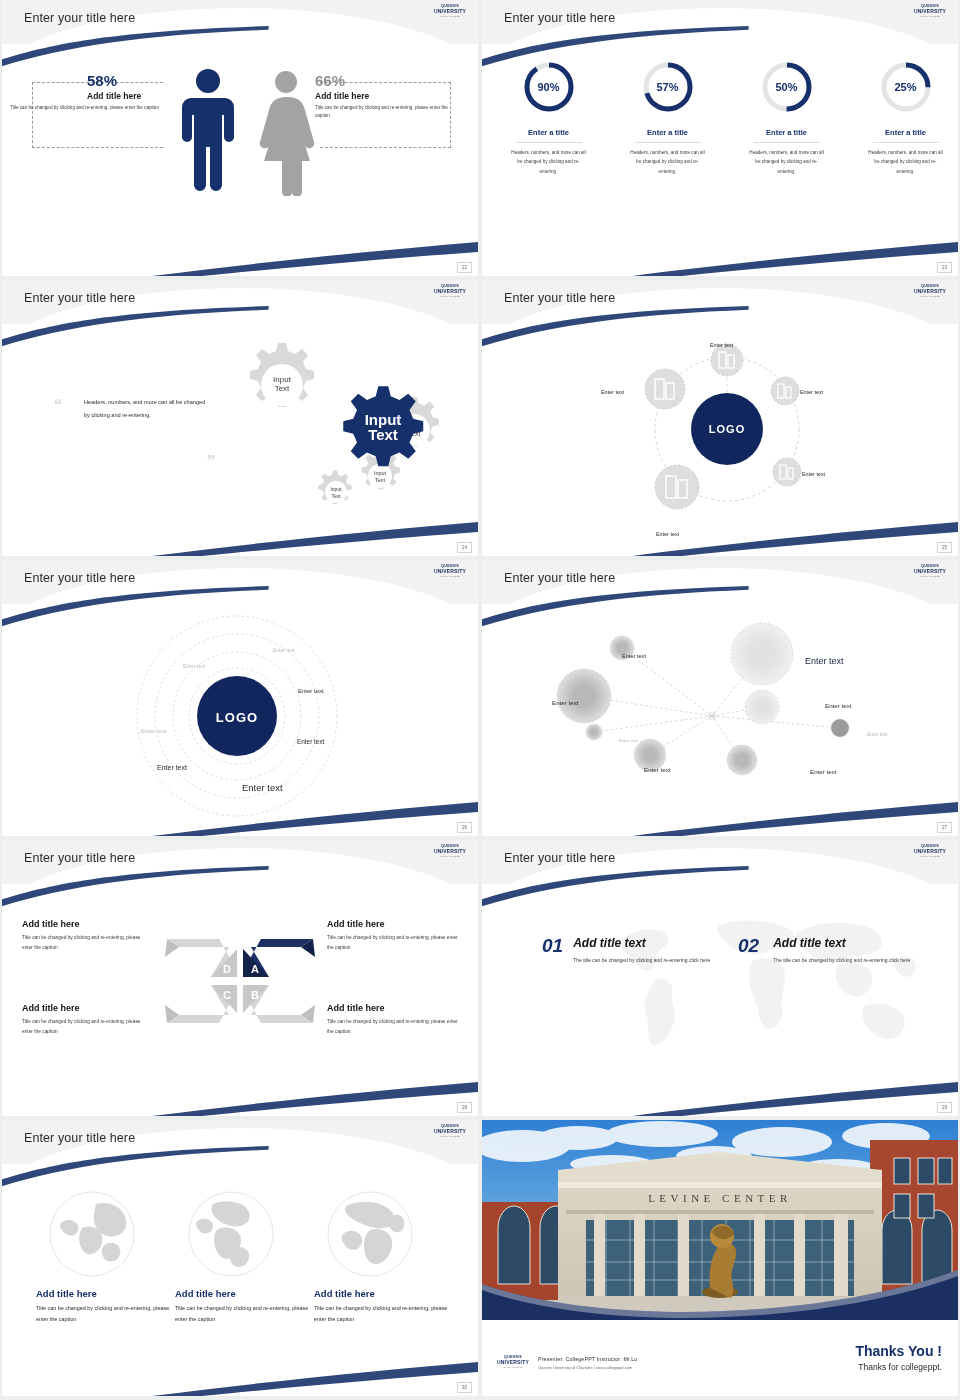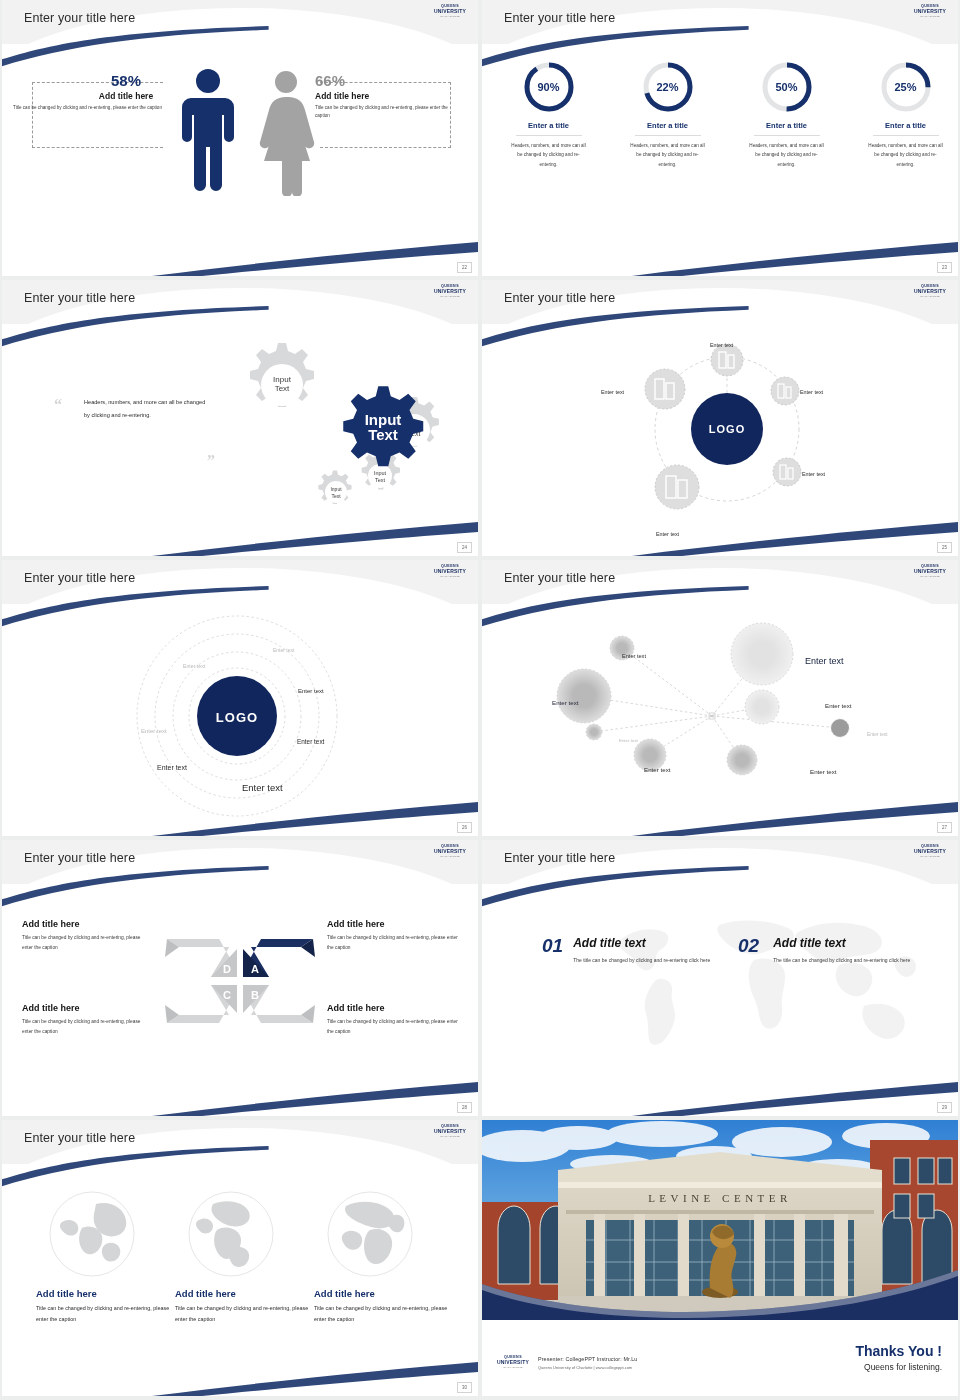--- a/index.html
+++ b/index.html
@@ -76,21 +76,21 @@
   
   .donut-row{position:absolute;left:7px;top:16px;width:100%;display:flex;}
   .donut-col{flex:1;text-align:center;position:relative;}
   .donut{width:54px;height:54px;margin:0 auto;position:relative;}
   .donut svg{display:block;}
   .donut .val{
     position:absolute;left:0;top:0;width:54px;height:54px;
     display:flex;align-items:center;justify-content:center;
     font-size:11px;font-weight:bold;color:#16306b;
   }
-  .dtitle{font-size:7.5px;font-weight:bold;color:#16306b;margin-top:7px;}
+  .dtitle{font-size:7.5px;font-weight:bold;color:#16306b;margin-top:14px;}
   .dline{width:66px;height:1px;background:#dcdcdc;margin:5px auto 0;}
   .dtext{font-size:4.6px;color:#3c3c3c;line-height:2.05;margin-top:5px;padding:0 22px;}
 
   
   .quote{font-size:16px;color:#d6d6d6;font-weight:bold;font-family:"Liberation Serif", serif;line-height:.8;}
   .gtext{font-size:5.6px;color:#2c2c2c;line-height:2.3;}
 
   
   .lbl{font-size:5.4px;color:#2b2b2b;position:absolute;white-space:nowrap;margin-top:14px;}
   .lbl.dim{color:#b9b9b9;}
@@ -134,21 +134,21 @@
     <div class="logo">
       <span class="l1">QUEENS</span>
       <span class="l2">UNIVERSITY</span>
       <span class="l3">OF CHARLOTTE</span>
     </div>
 
     <div class="body">
       <div class="s1-wrap">
 
         <div class="brk" style="left:30px;top:28px;width:130px;height:64px;border-right:none;"></div>
-        <div style="position:absolute;left:85px;top:18px;width:78px;text-align:center;">
+        <div style="position:absolute;left:85px;top:18px;width:78px;text-align:left;">
           <div class="pct blue">58%</div>
           <div class="addtitle">Add title here</div>
           <div class="capt" style="width:155px;margin-left:-77px;">Title can be changed by clicking and re-entering, please enter the caption</div>
         </div>
 
         <svg style="position:absolute;left:175px;top:12px;" width="62" height="130" viewBox="0 0 62 130">
           <circle cx="31" cy="15" r="12" fill="#16306b"></circle>
           <path d="M14,32 h34 a9,9 0 0 1 9,9 v30 a5,5 0 0 1 -10,0 v-22 h-2 v70 a6,6 0 0 1 -12,0 v-38 h-4 v38 a6,6 0 0 1 -12,0 v-70 h-2 v22 a5,5 0 0 1 -10,0 v-30 a9,9 0 0 1 9,-9 z" fill="#16306b"></path>
         </svg>
 
@@ -200,21 +200,21 @@
           <div class="dline"></div>
           <div class="dtext">Headers, numbers, and more can all be changed by clicking and re-entering.</div>
         </div>
 
         <div class="donut-col">
           <div class="donut">
             <svg width="54" height="54" viewBox="0 0 54 54">
               <circle cx="27" cy="27" r="22" fill="none" stroke="#e3e4e6" stroke-width="5"></circle>
               <circle cx="27" cy="27" r="22" fill="none" stroke="#16306b" stroke-width="5" stroke-dasharray="96.8 138.2" stroke-linecap="butt" transform="rotate(-90 27 27)"></circle>
             </svg>
-            <div class="val">22%</div>
+            <div class="val">57%</div>
           </div>
           <div class="dtitle">Enter a title</div>
           <div class="dline"></div>
           <div class="dtext">Headers, numbers, and more can all be changed by clicking and re-entering.</div>
         </div>
 
         <div class="donut-col">
           <div class="donut">
             <svg width="54" height="54" viewBox="0 0 54 54">
               <circle cx="27" cy="27" r="22" fill="none" stroke="#e3e4e6" stroke-width="5"></circle>
@@ -755,21 +755,21 @@
       </svg>
       
       <svg style="position:absolute;left:0;bottom:-12px;width:100%;height:70px;" viewBox="0 0 476 70" preserveAspectRatio="none">
         <path d="M0,22 C120,64 340,58 476,8 L476,70 L0,70 Z" fill="#1b2f63"></path>
         <path d="M0,22 C120,64 340,58 476,8 L476,14 C340,64 120,70 0,28 Z" fill="#ffffff" opacity=".35"></path>
       </svg>
     </div>
 
     <div class="thanks">
       <div class="t1">Thanks You !</div>
-      <div class="t2">Queens for listening.</div>
+      <div class="t2">Thanks for collegeppt.</div>
     </div>
 
     <div class="foot">
       <div class="logo" style="position:static;width:34px;">
         <span class="l1">QUEENS</span>
         <span class="l2">UNIVERSITY</span>
         <span class="l3">OF CHARLOTTE</span>
       </div>
       <div>
         <div class="fl1">Presenter: CollegePPT   Instructor: Mr.Lu</div>

